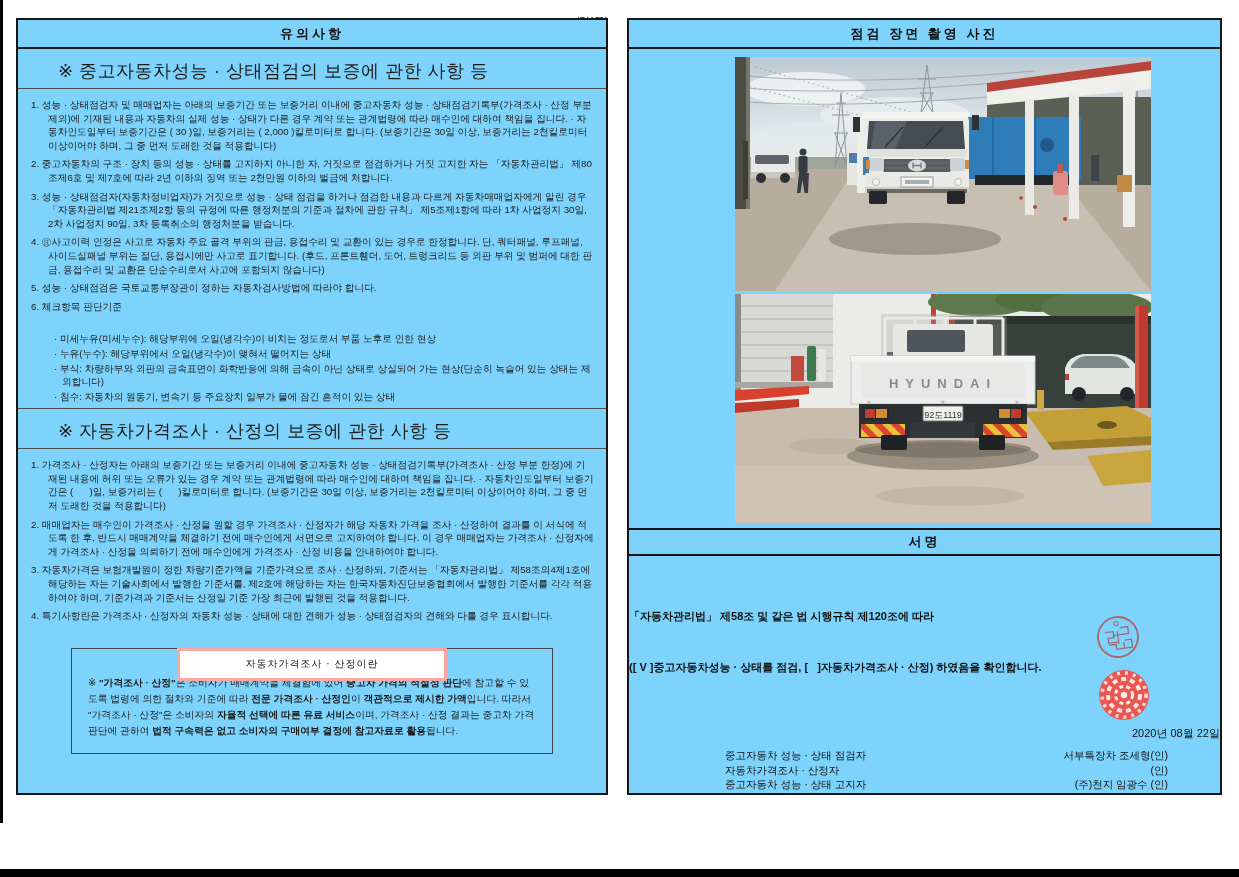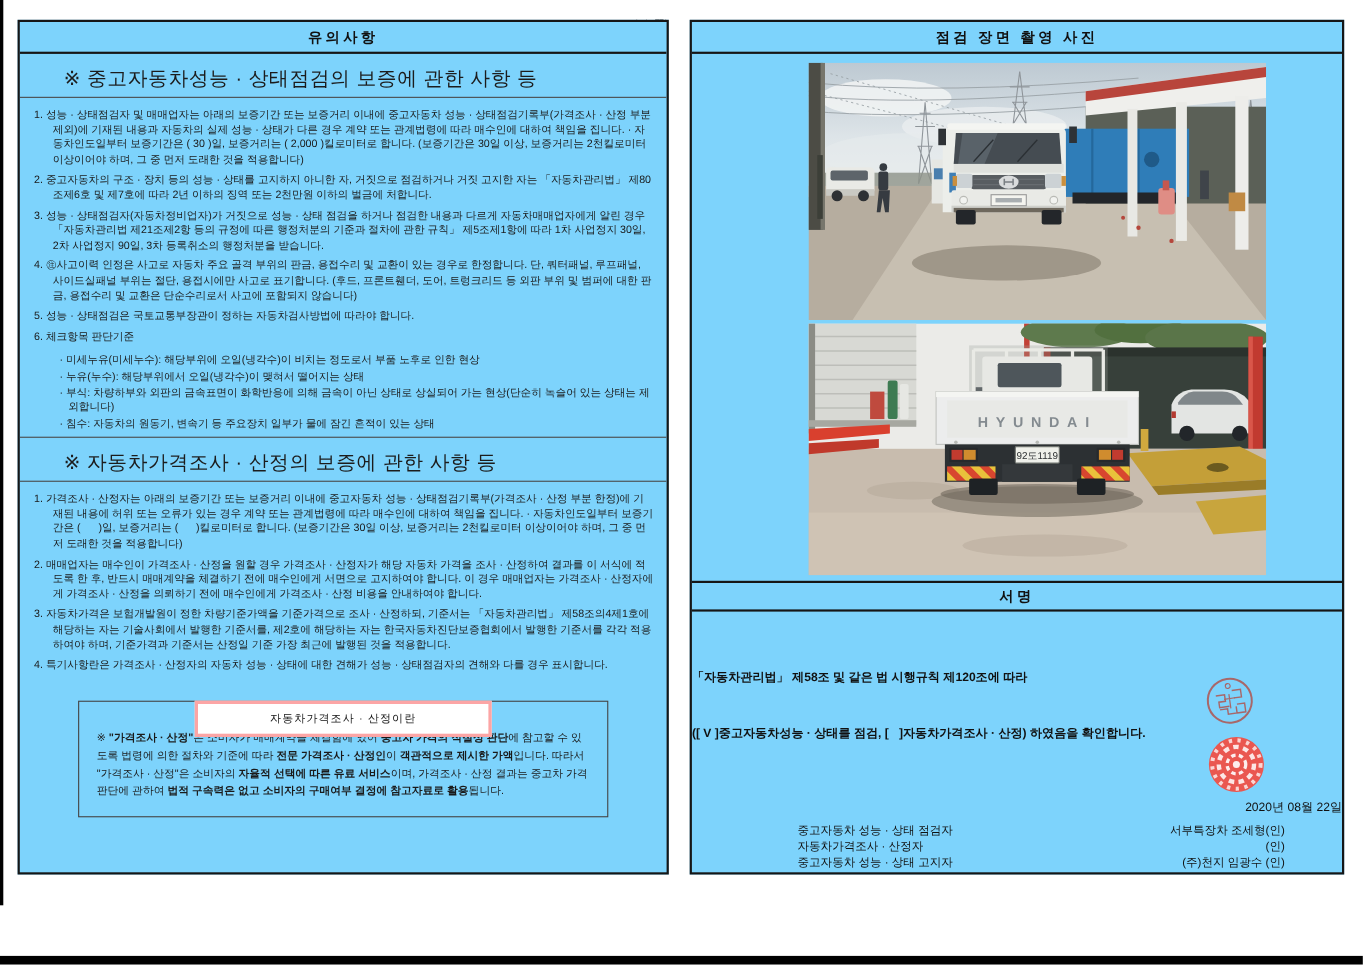--- a/index.html
+++ b/index.html
@@ -20,21 +20,21 @@
 
   .page-header { height:29px; border-bottom:2px solid #161616; display:flex; align-items:center;
                  justify-content:center; font-weight:bold; font-size:13px; letter-spacing:3px; }
 
   .section-title { font-size:18px; letter-spacing:.5px; padding:10px 8px 5px 40px;
                    border-bottom:1px solid #4a4a4a; color:#1c1c1c; }
   .section-title.bordered-top { border-top:1px solid #4a4a4a; }
 
   .doc-body { padding:9px 12px 4px 13px; font-size:9.7px; line-height:13.6px; color:#1a1a1a; }
   .doc-item { padding-left:17px; text-indent:-17px; margin-bottom:5px; }
-  .doc-item.no-gap { margin-bottom:8px; }
+  .doc-item.no-gap { margin-bottom:19px; }
   .doc-bullet { padding-left:31px; text-indent:-8px; margin-bottom:1px; }
 
   .info-wrap { position:relative; width:482px; margin:10px auto 0; }
   .info-title { position:absolute; top:0; left:50%; transform:translateX(-50%); width:270px; height:33px;
                 border:3px solid #fca5a5; background:#fff; display:flex; align-items:center; justify-content:center;
                 font-size:10px; font-weight:normal; letter-spacing:1px; z-index:2; }
   .info-box { margin-top:16px; border:1px solid #444; padding:26px 16px 14px; min-height:79px; }
   .info-text { font-size:9.8px; line-height:16px; color:#1a1a1a; }
   .info-text .b { font-weight:bold; }
 

